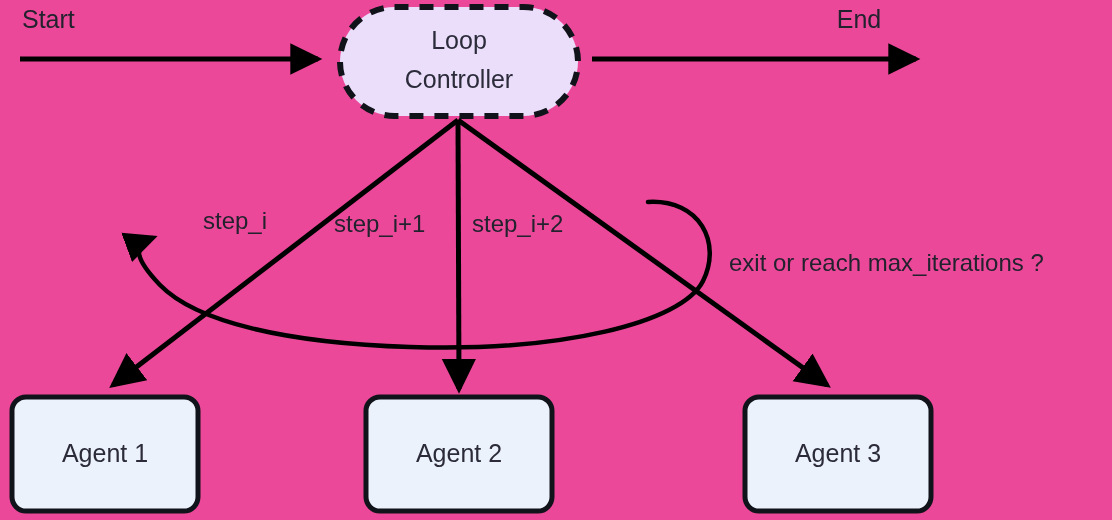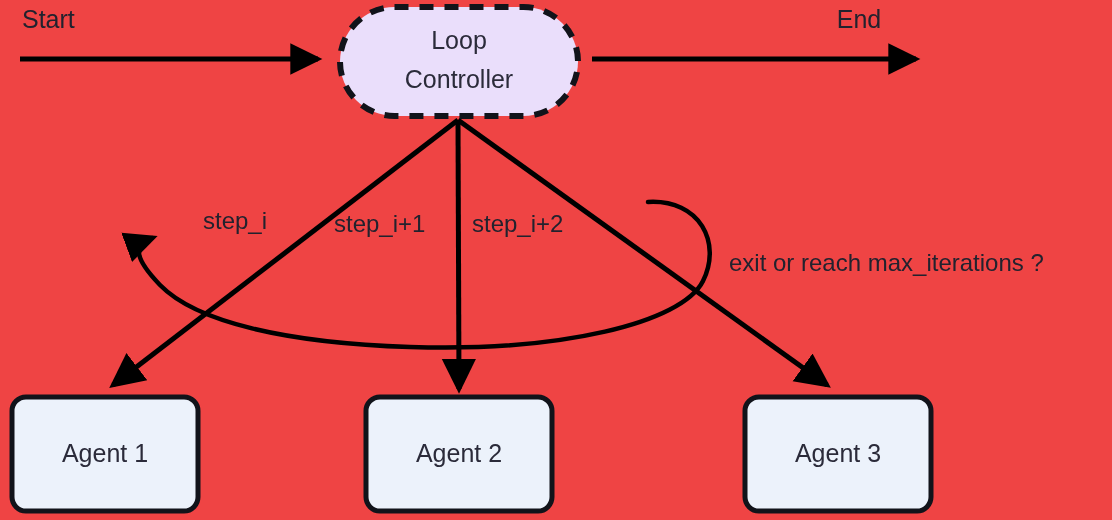--- a/index.html
+++ b/index.html
@@ -10,21 +10,21 @@
   body {
     width: 1112px;
     height: 520px;
     font-family: "Liberation Sans", "DejaVu Sans", sans-serif;
     overflow: hidden;
   }
   #diagram-root {
     position: relative;
     width: 1112px;
     height: 520px;
-    background: #ef4444;
+    background: #ec4899;
   }
   svg#flow-svg {
     position: absolute;
     left: 0;
     top: 0;
     width: 1112px;
     height: 520px;
   }
   .node-label {
     fill: #2b2b3a;

